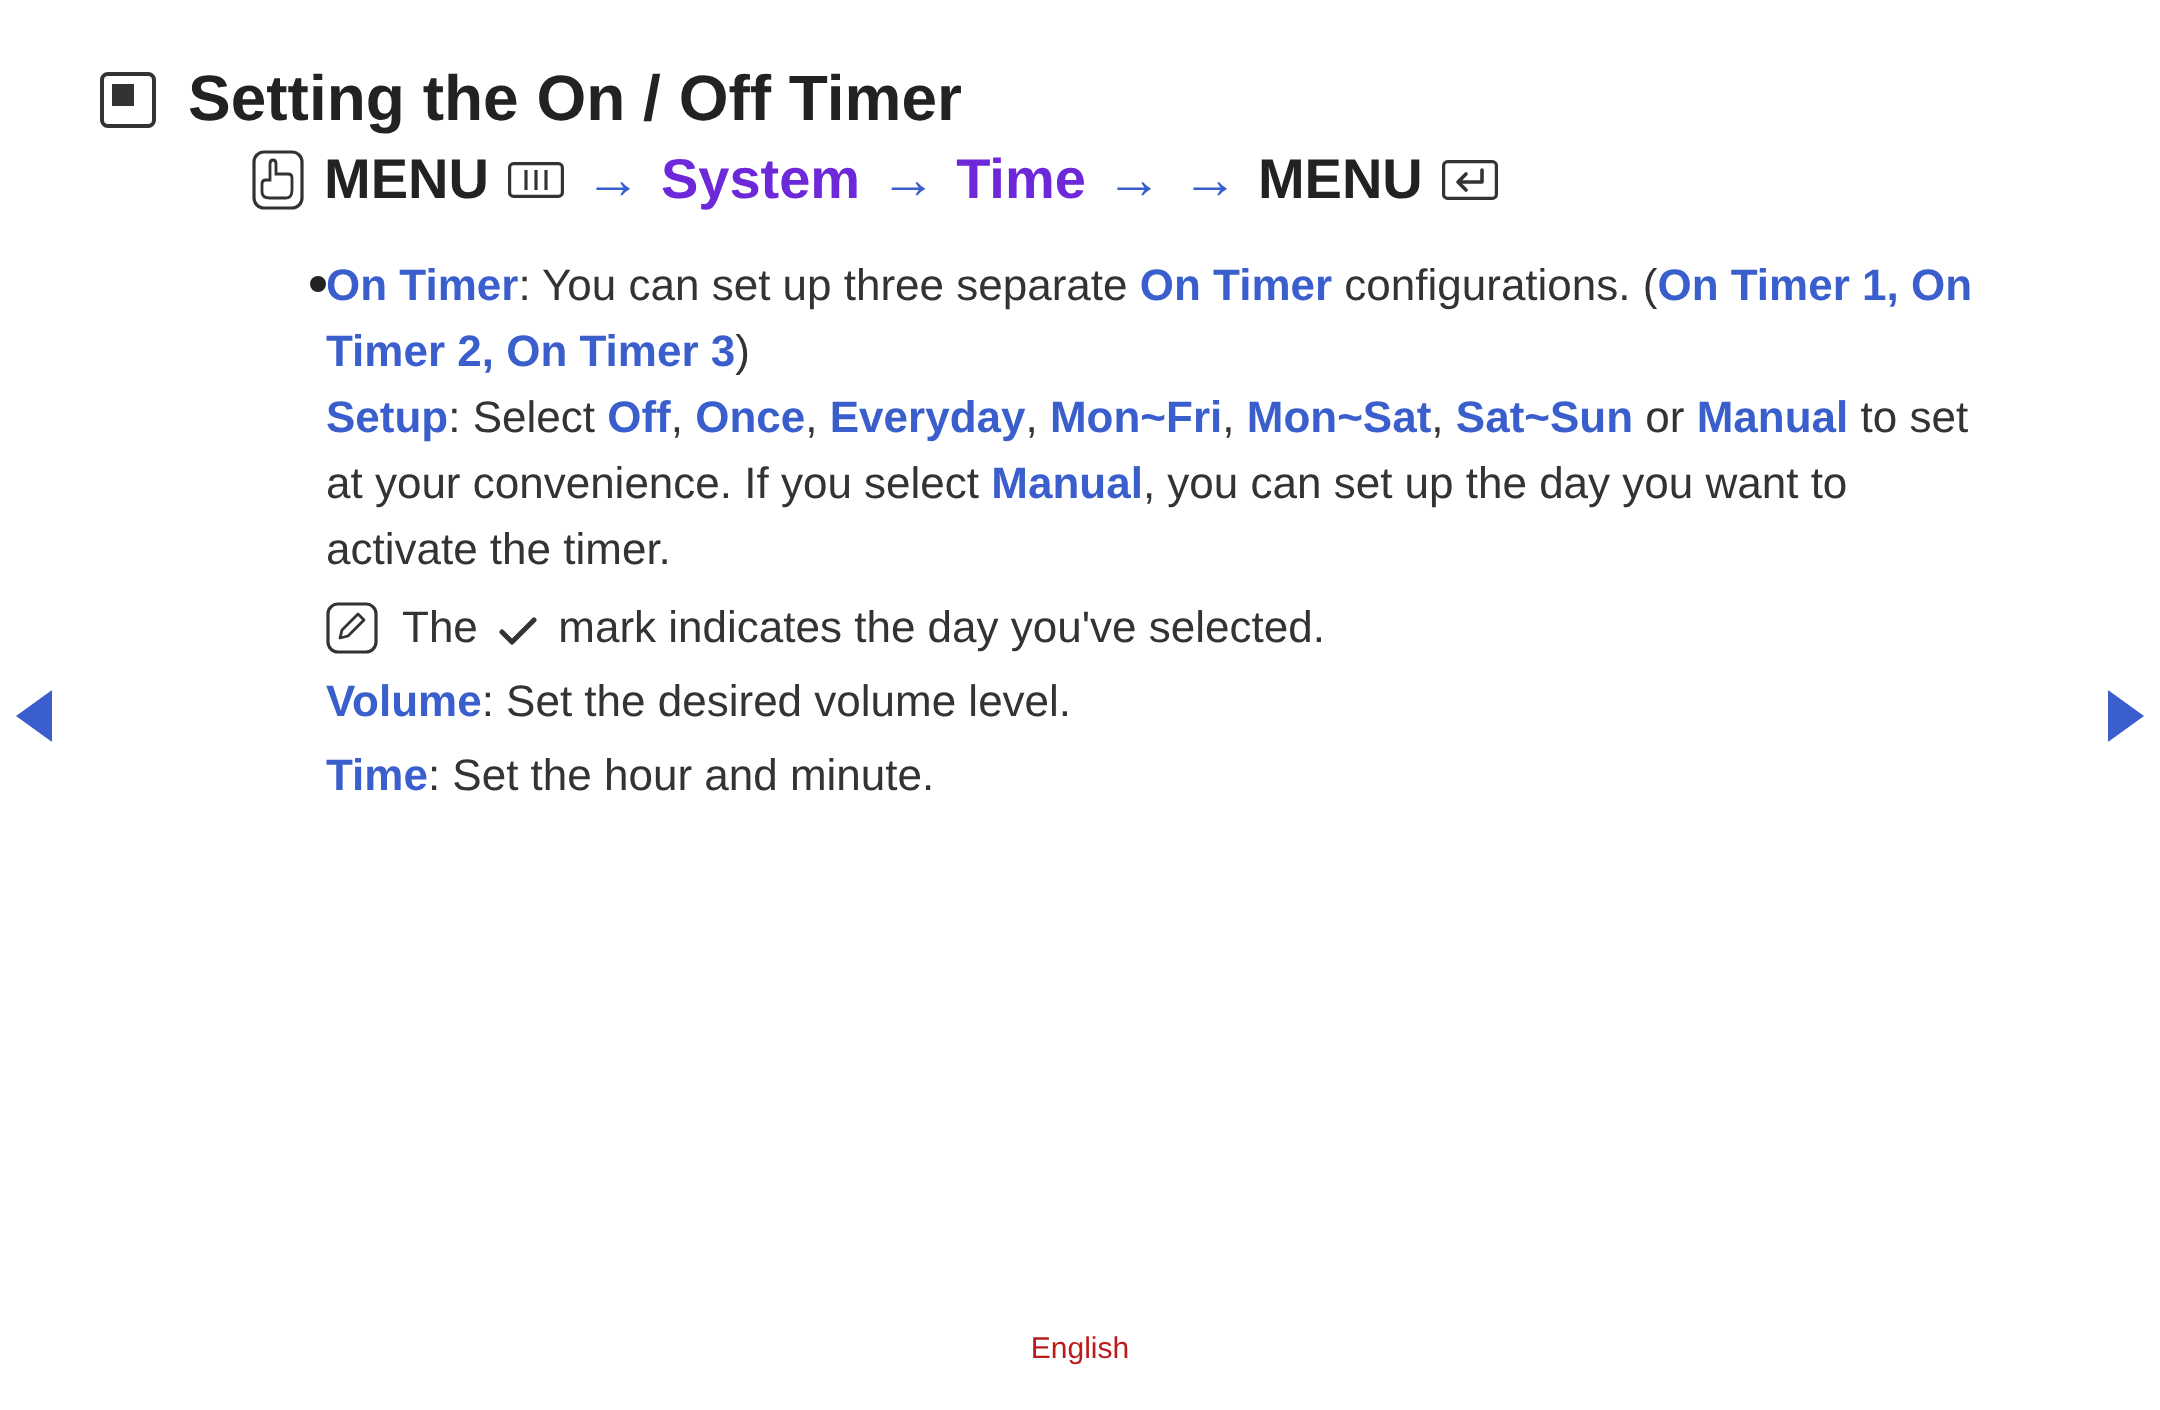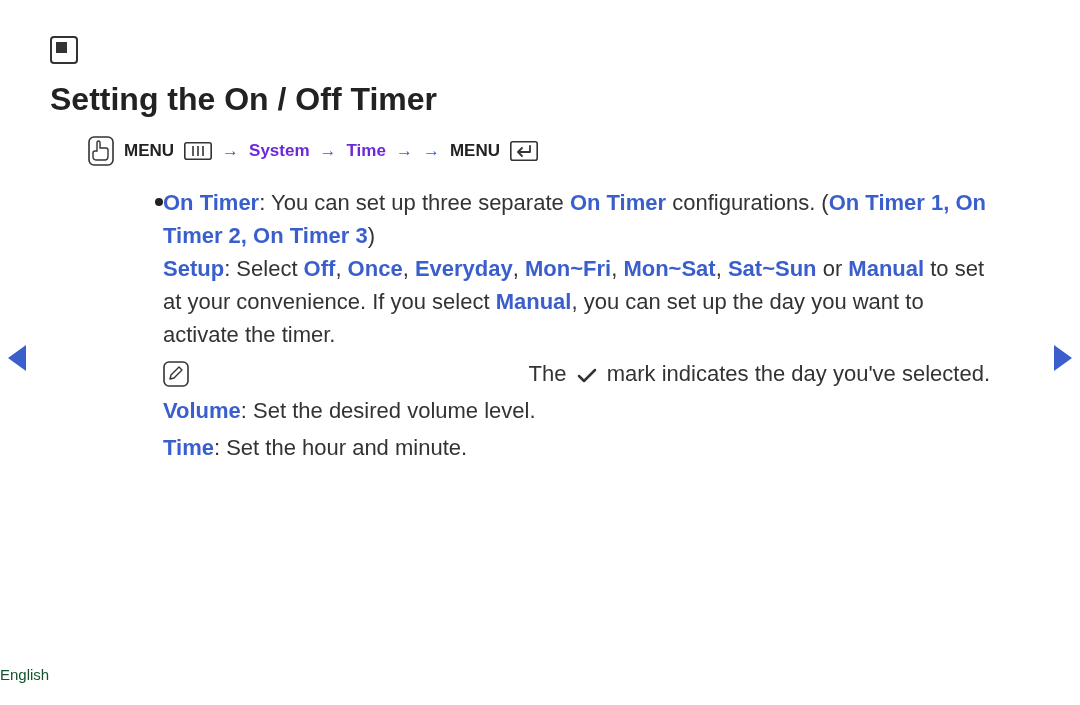--- a/index.html
+++ b/index.html
@@ -13,22 +13,21 @@
       font-family: Arial, Helvetica, sans-serif;
       color: #333;
       background: #fff;
       position: relative;
       padding: 30px 90px 30px 50px;
     }
     .title-row {
       display: flex;
       align-items: flex-start;
       gap: 16px;
-      margin-bottom: 18px;
-      flex-direction: column;
+      margin-bottom: 6px;
     }
     .title-icon-box {
       width: 28px;
       height: 28px;
       border: 2.5px solid #333;
       border-radius: 4px;
       position: relative;
       flex-shrink: 0;
       margin-top: 6px;
     }
@@ -44,23 +43,23 @@
     .title-text {
       font-size: 32px;
       font-weight: 600;
       color: #222;
       line-height: 1.2;
     }
     .breadcrumb-row {
       display: flex;
       align-items: center;
       gap: 10px;
-      margin-left: 38px;
+      margin-left: 76px;
       margin-bottom: 20px;
-      font-size: 17px;
+      font-size: 28px;
       font-weight: bold;
       flex-wrap: wrap;
     }
     .hand-icon {
       width: 26px;
       height: 30px;
       flex-shrink: 0;
     }
     .menu-btn {
       width: 28px;
@@ -98,21 +97,20 @@
     .bullet-content {
       flex: 1;
     }
     .blue-b { color: #3a5fcd; font-weight: 600; }
 
     .note-row {
       display: flex;
       align-items: center;
       gap: 12px;
       margin-top: 6px;
-      justify-content: space-between;
     }
     .note-icon {
       width: 26px;
       height: 26px;
       flex-shrink: 0;
     }
     .check-inline {
       display: inline-block;
       width: 20px;
       height: 16px;
@@ -139,22 +137,23 @@
       border-bottom: 13px solid transparent;
     }
     .nav-left .nav-tri { border-right: 18px solid #3a5fcd; }
     .nav-right .nav-tri { border-left: 18px solid #3a5fcd; }
 
     .footer {
       position: absolute;
       bottom: 22px;
       left: 0;
       width: 100%;
+      text-align: center;
       font-size: 15px;
-      color: #14532d;
+      color: #b91c1c;
     }
   </style>
 </head>
 <body>
 
 <div class="title-row">
   <div class="title-icon-box"></div>
   <h1 class="title-text">Setting the On / Off Timer</h1>
 </div>
 

